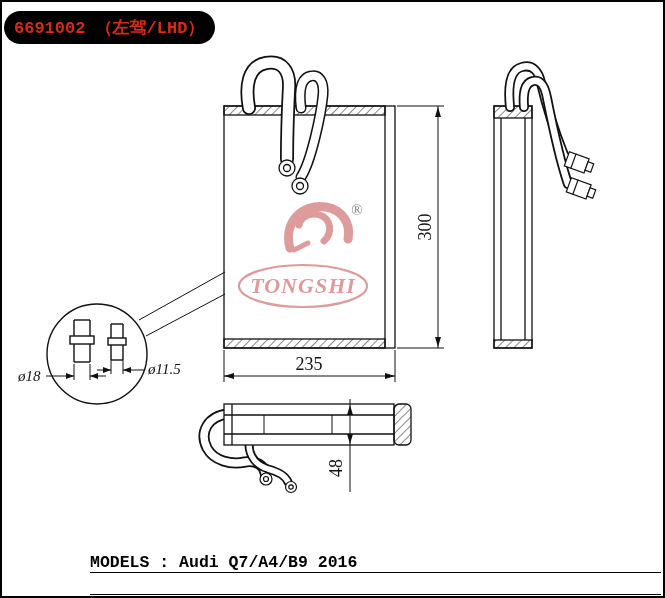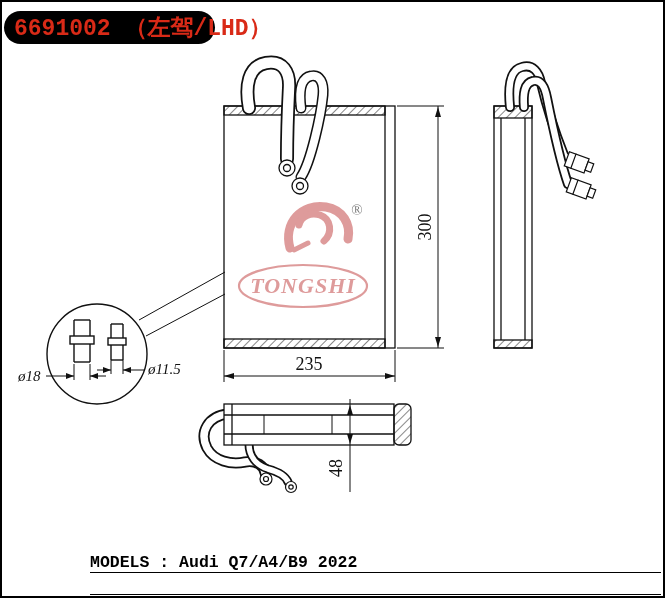--- a/index.html
+++ b/index.html
@@ -5,21 +5,21 @@
   * { margin:0; padding:0; box-sizing:border-box; }
   html,body { width:665px; height:598px; background:#fff; font-family:"Liberation Sans",sans-serif; }
   .page { position:relative; width:665px; height:598px; background:#fff; border:2px solid #000; overflow:hidden; }
   .banner {
     position:absolute; left:2px; top:9px; width:211px; height:33px;
     background:#000; border-radius:17px;
     display:flex; align-items:center; padding-left:10px;
   }
   .banner span {
     color:#d92a17; font-family:"Liberation Mono",monospace; font-weight:bold;
-    font-size:23px; white-space:nowrap;
+    font-size:17px; white-space:nowrap;
   }
   svg.drawing { position:absolute; left:0; top:0; }
   .specs {
     position:absolute; left:88px; top:502px;
     font-family:"Liberation Mono",monospace; font-weight:bold;
     font-size:16.5px; color:#000; line-height:23.5px; white-space:pre;
   }
   .rule { position:absolute; left:88px; width:571px; height:0; border-top:1.5px solid #000; }
   .rule1 { top:570px; }
   .rule2 { top:592px; }
@@ -180,21 +180,21 @@
     <text class="dimtext" transform="translate(340,466) rotate(-90)" text-anchor="middle">48</text>
     <text class="dimtext-small" x="16" y="379">ø18</text>
     <text class="dimtext-small" x="146" y="372">ø11.5</text>
   </svg>
 
   <div class="banner">
     <span>6691002 （左驾/LHD）</span>
   </div>
 
   <div class="specs">
-    <div>MODELS : Audi Q7/A4/B9 2022</div>
+    <div>MODELS : Audi Q7/A4/B9 2016</div>
     
     
     
   </div>
 
   <div class="rule rule1"></div>
   <div class="rule rule2"></div>
 
 </div>
 

